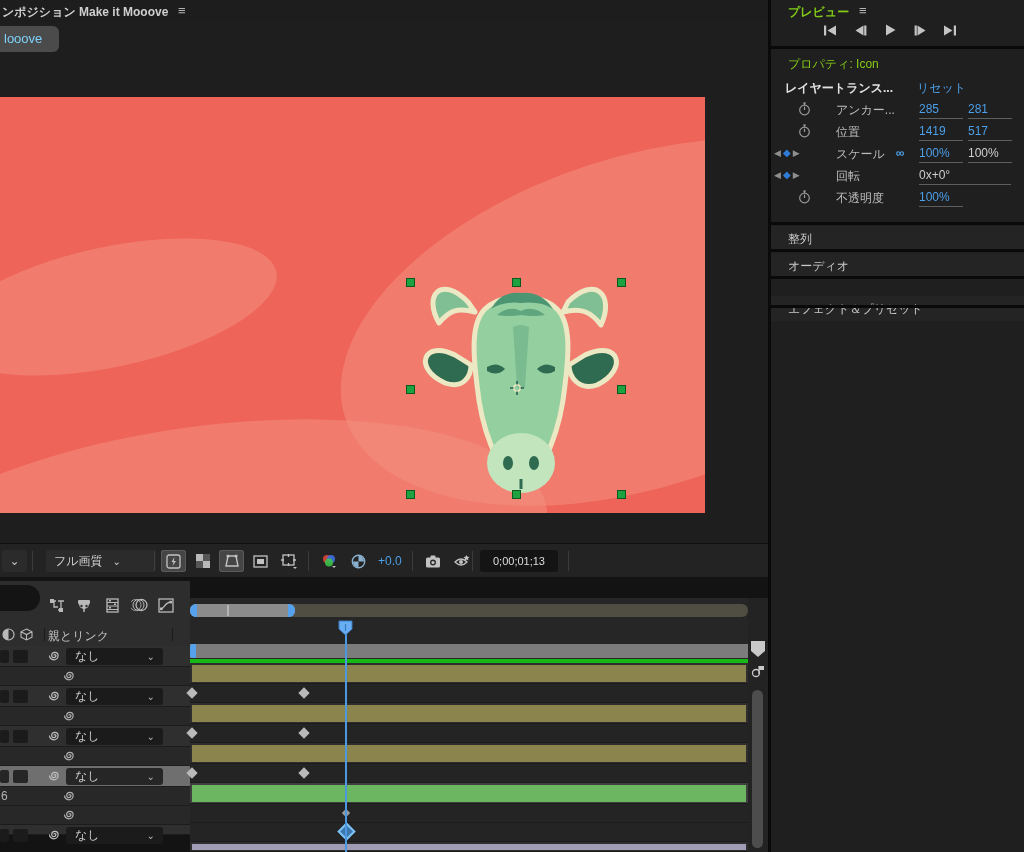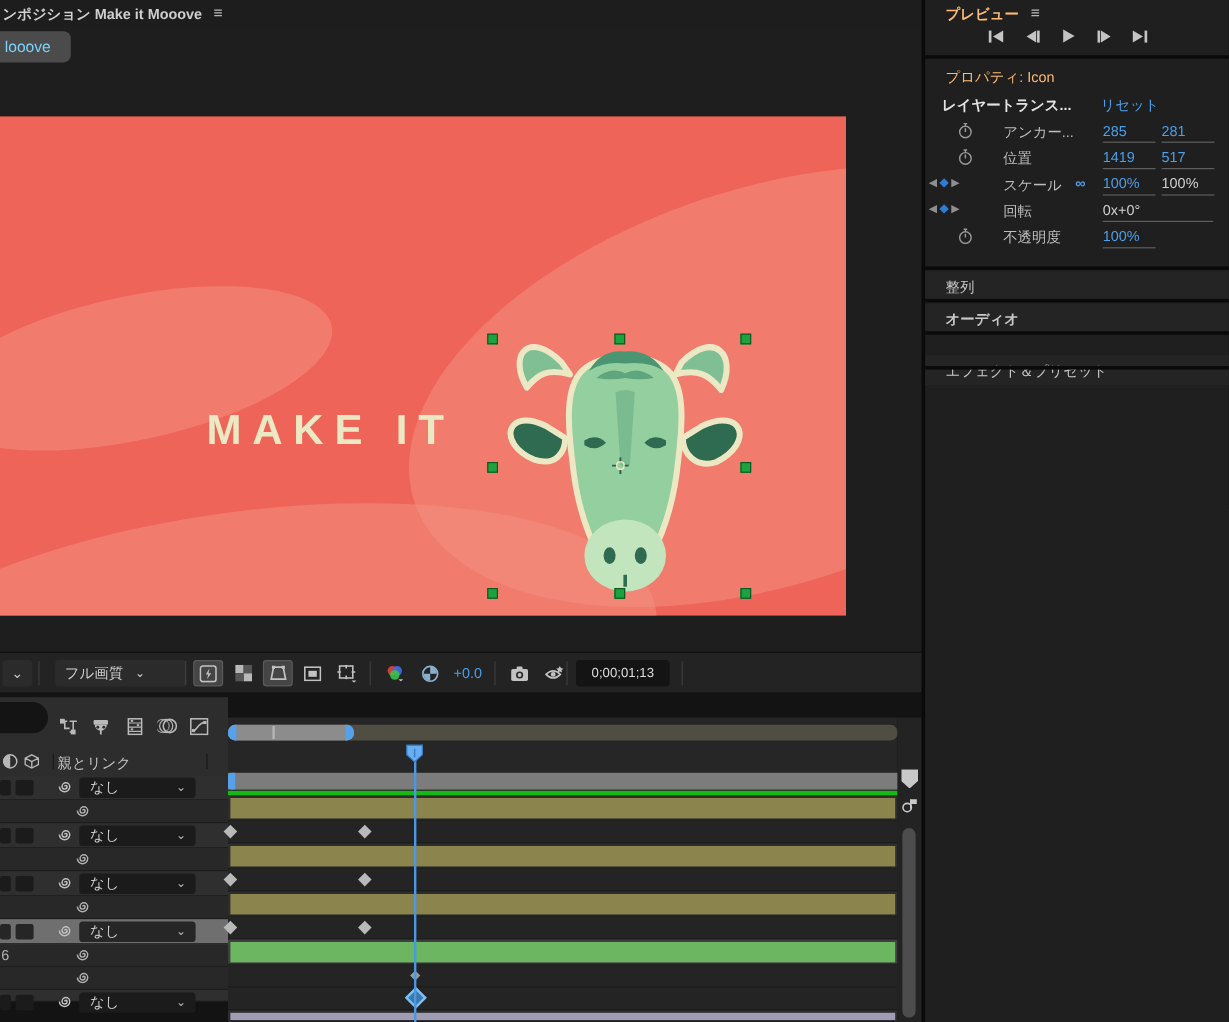--- a/index.html
+++ b/index.html
@@ -52,21 +52,21 @@
   .nonedrop { position:absolute; left:66px; top:2px; width:97px; height:17px; background:#1b1b1b; border-radius:3px; color:#cfcfcf; font-size:12px; line-height:17px; }
   .kf { position:absolute; width:8px; height:8px; background:#b9b9b9; transform:rotate(45deg); }
   .playhead-line { left:345px; top:36px; width:2px; height:239px; background:#4b97e0; z-index:40; }
   .playhead-head { left:338px; top:22px; width:15px; height:16px; z-index:41; }
   .spiral { display:inline-block; }
 
   
   .rpanel { left:771px; top:0; width:253px; height:852px; background:#1f1f1f; }
   .rp-divider { position:absolute; left:0; width:253px; height:3px; background:#0a0a0a; }
   .panel-edge { left:768px; top:0; width:3px; height:852px; background:#0a0a0a; }
-  .rp-header { position:absolute; left:17px; color:#fdba74; font-size:12px; }
+  .rp-header { position:absolute; left:17px; color:#84cc16; font-size:12px; }
   .transport { position:absolute; top:21px; left:48px; display:flex; gap:8px; }
   .tr-btn { width:22px; height:18px; display:flex; align-items:center; justify-content:center; color:#c4c4c4; }
   .prow { position:absolute; left:0; width:253px; height:22px; }
   .keynav { position:absolute; left:3px; top:3px; width:34px; font-size:9px; color:#8f8f8f; letter-spacing:2px; }
   .kn-diamond { color:#2f7cd6; font-size:10px; }
   .plabel { position:absolute; left:65px; top:2px; color:#bdbdbd; }
   .pval { position:absolute; top:2px; width:44px; border-bottom:1px solid #5e5e5e; padding-bottom:2px; }
   .stopwatch { position:absolute; left:27px; top:2px; }
   .sect-bar { position:absolute; left:0; width:253px; height:25px; background:#242424; color:#c9c9c9; }
   .sect-bar span { position:absolute; left:17px; top:5px; }
@@ -81,21 +81,20 @@
       <span class="abs tabstrip-title">ンポジション Make it Mooove</span>
       <span class="abs hamburger" style="left:178px;">≡</span>
     </div>
     <div class="abs comp-tab">looove</div>
 
     <div class="abs pasteboard">
       <div class="abs comp" id="comp" style="background: rgb(239, 100, 89);">
         <div class="wave" id="wave1" style="left: -150px; top: 330px; width: 700px; height: 260px; background: rgb(243, 144, 127); opacity: 0.55; transform: rotate(-8deg);"></div>
         <div class="wave" id="wave2" style="left: 330px; top: 60px; width: 620px; height: 330px; background: rgb(243, 144, 127); opacity: 0.55; transform: rotate(-18deg);"></div>
         <div class="wave" id="wave3" style="left: -60px; top: 150px; width: 340px; height: 120px; background: rgb(243, 144, 127); opacity: 0.55; transform: rotate(-12deg);"></div>
-        <div class="abs makeit" style="left: 172px; top: 242px; color: rgb(236, 232, 195);">MAKE IT</div>
 
         <svg class="abs" style="left:405px; top:160px;" width="232" height="252" viewBox="0 0 232 252">
           <g stroke="#ece8c3" stroke-width="5" stroke-linejoin="round">
 
             <path d="M63 45 C36 18 18 38 34 66 C44 54 52 50 70 55 Z" fill="#7fbf93"></path>
             <path d="M163 45 C190 18 210 38 196 68 C186 55 176 50 158 55 Z" fill="#7fbf93"></path>
 
             <path d="M50 98 C18 82 8 112 40 126 C58 132 66 120 66 108 Z" fill="#2e6b50"></path>
             <path d="M180 98 C214 82 224 112 192 128 C174 134 164 120 164 108 Z" fill="#2e6b50"></path>
 
@@ -493,21 +492,21 @@
           <span class="plabel">不透明度</span>
           <span class="pval" style="left:148px;width:44px;color:#4c9fe8;">100%</span>
         </div>
       </div>
 
     <div id="sections">
         <div class="sect-bar" style="top: 226px;">
           <span>整列</span>
         </div>
         <div class="rp-divider" style="top: 222px;"></div>
-        <div class="sect-bar" style="top: 253px; font-weight: bold;">
+        <div class="sect-bar" style="top: 253px;">
           <span>オーディオ</span>
         </div>
         <div class="rp-divider" style="top: 249px;"></div>
         <div class="sect-bar" style="top: 296px;">
           <span>エフェクト＆プリセット</span>
         </div>
         <div class="rp-divider" style="top: 276px;"></div>
         <div class="rp-divider" style="top: 305px;"></div>
       </div>
   </div>

